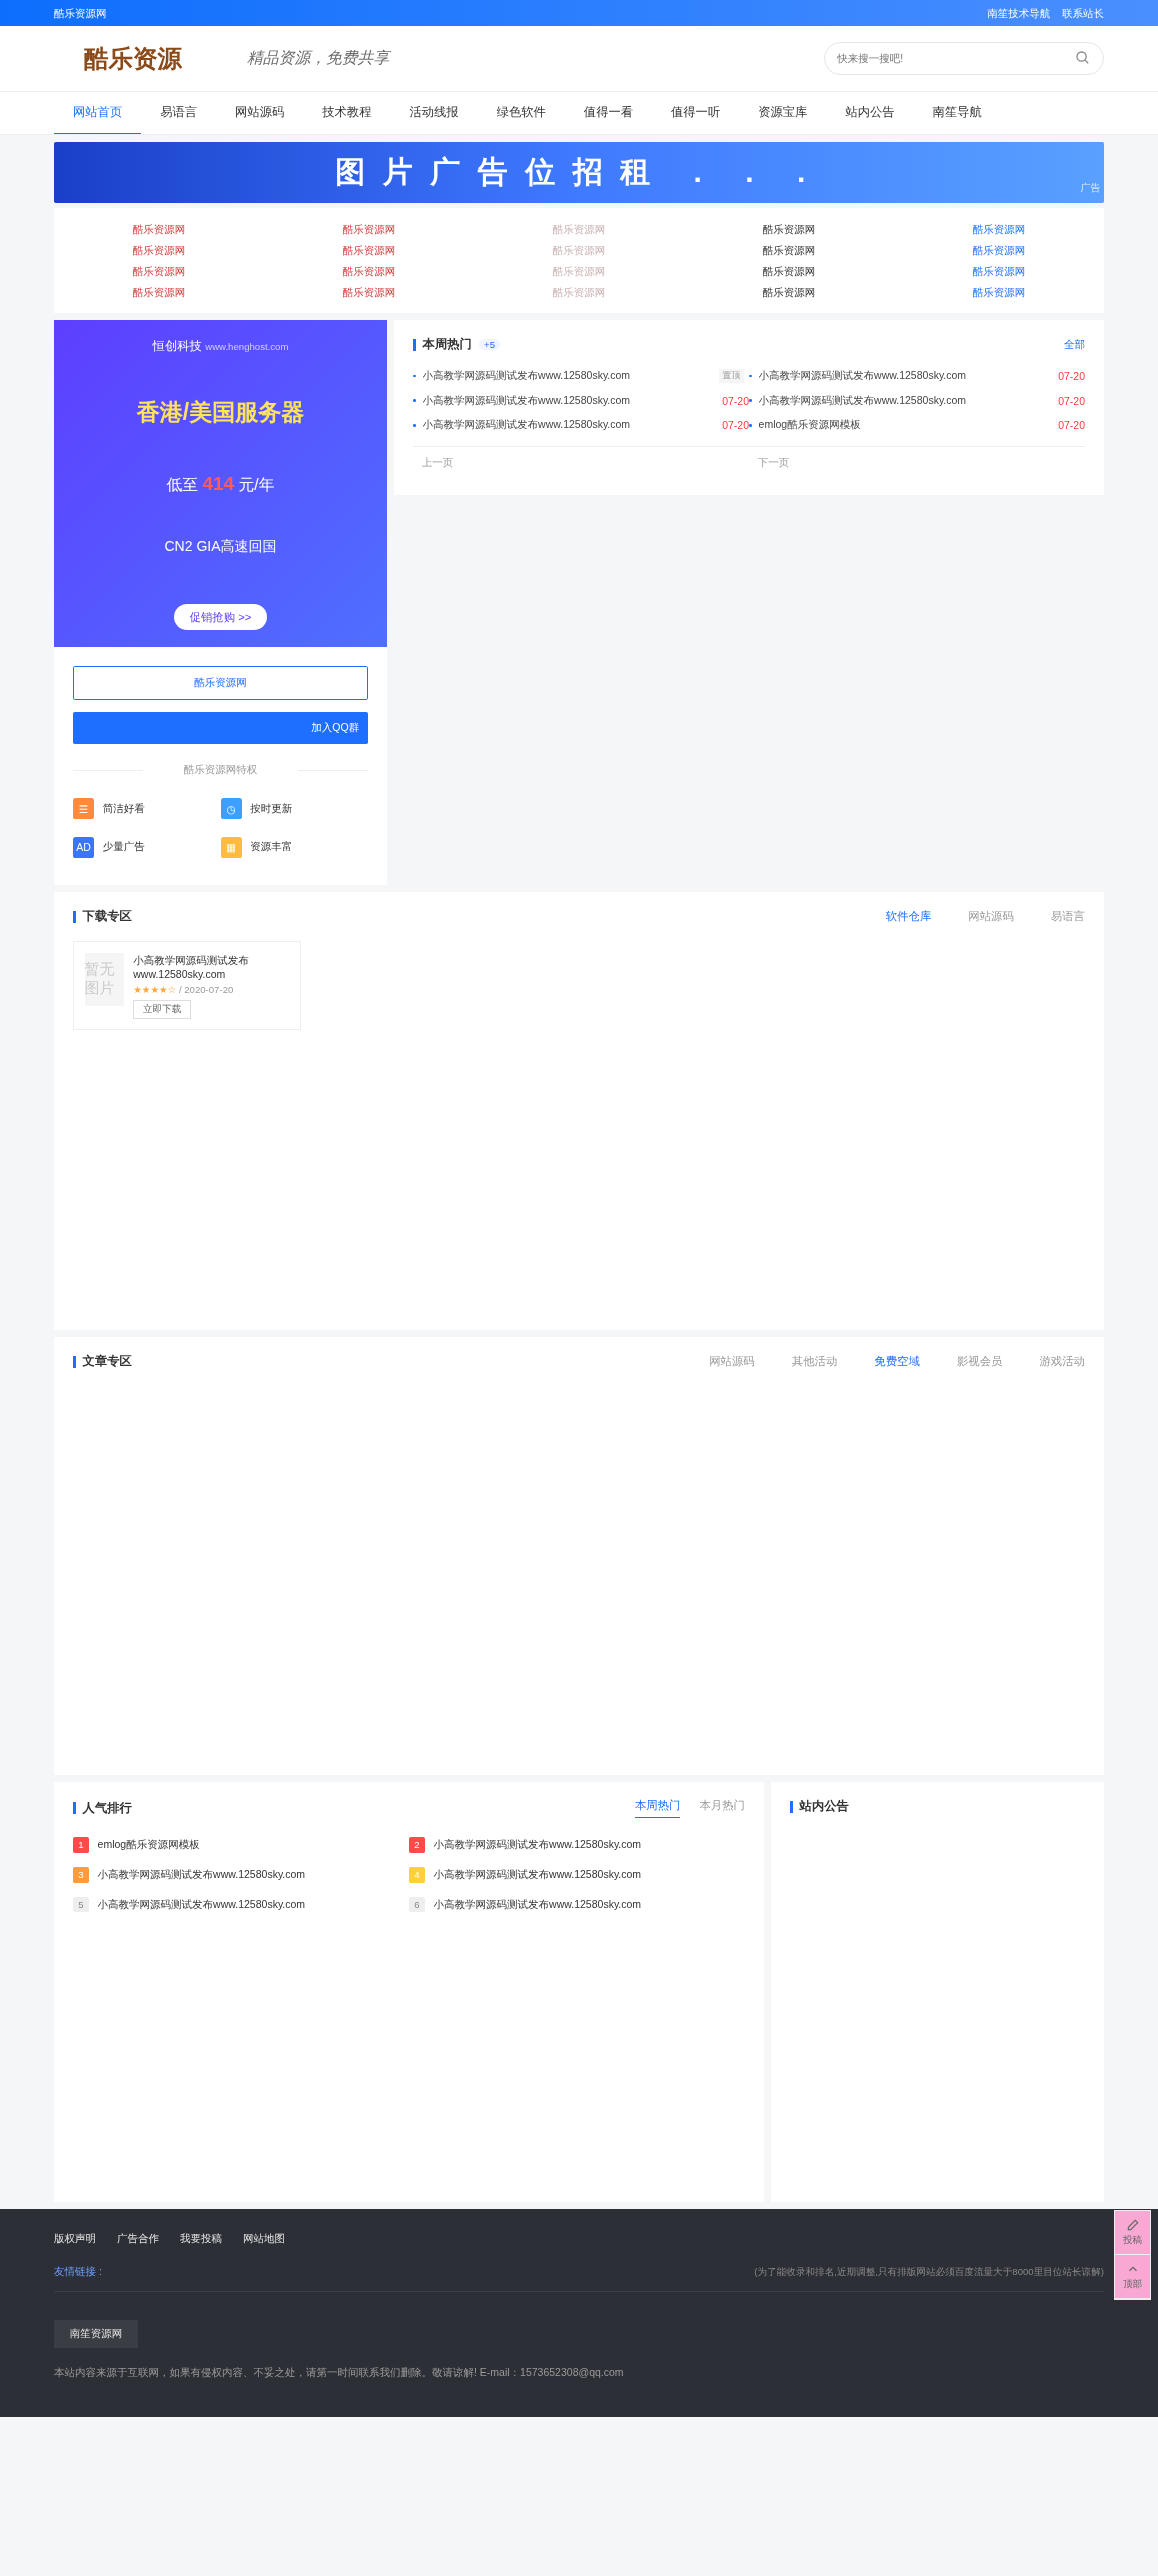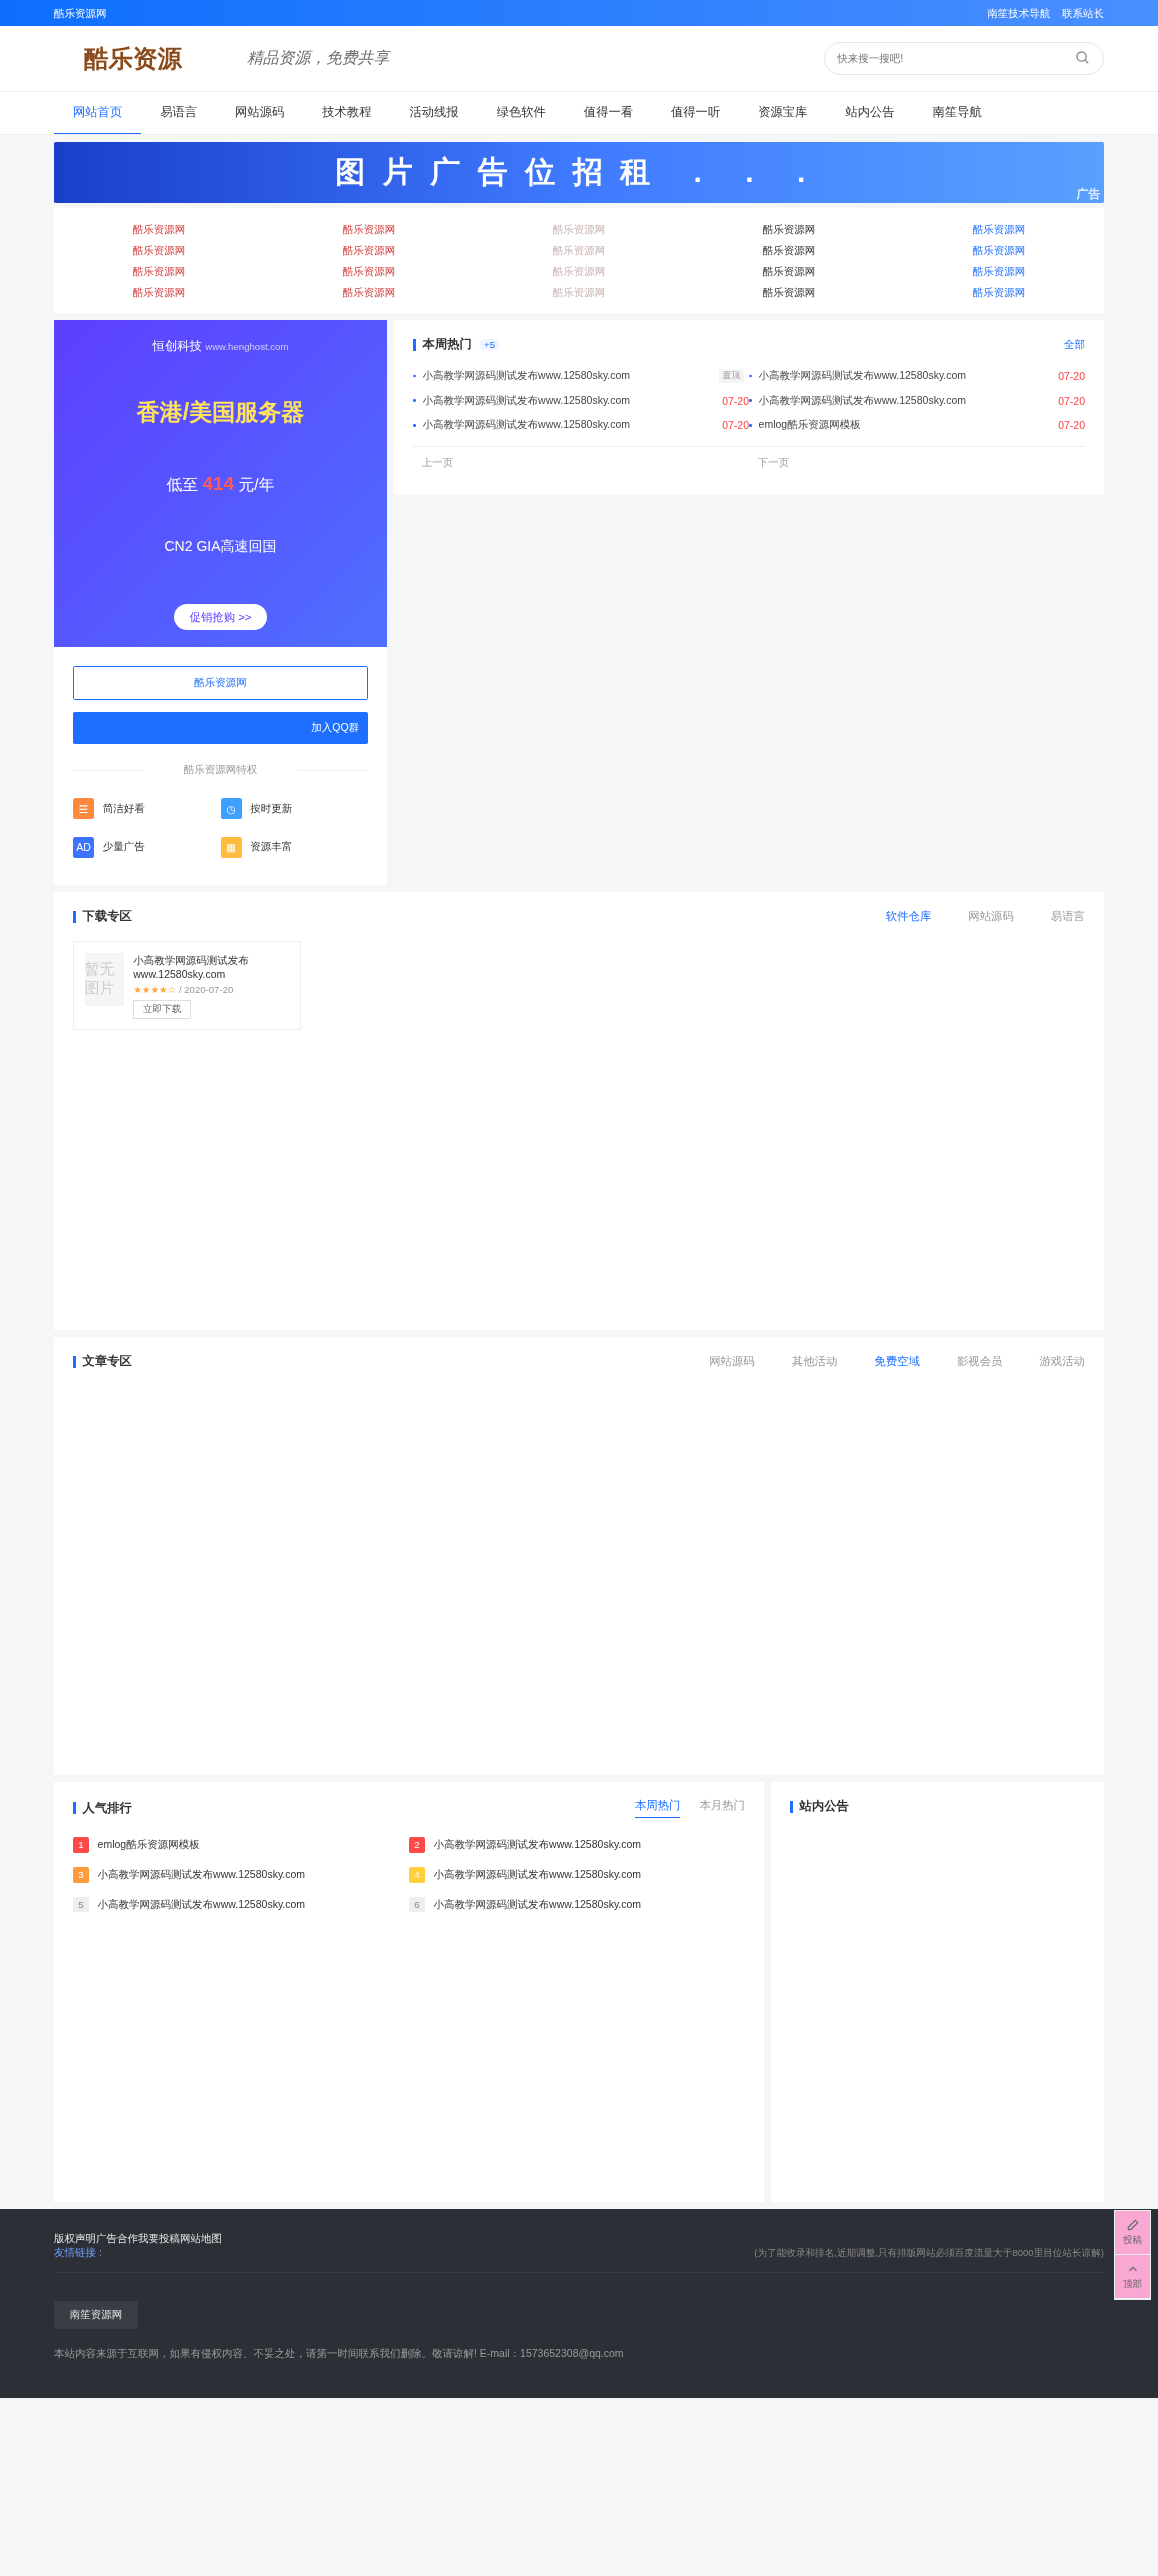--- a/index.html
+++ b/index.html
@@ -15,21 +15,21 @@
 .slogan{font-size:15.8px;color:#6b6b6b;font-family:"STKaiti","KaiTi",cursive;font-style:italic;flex:1;padding-left:35px}
 .searchbox{display:flex;align-items:center;border:0.9px solid #e5e5e5;border-radius:17.5px;height:33px;width:280px;padding:0 12.3px}
 .searchbox input{border:none;outline:none;flex:1;font-size:10.5px;color:#aaa}
 .searchbox .sicon{width:15.8px;height:15.8px}
 .nav{background:#fff;border-top:0.9px solid #eee;border-bottom:0.9px solid #eee}
 .nav .wrap{width:1050px;margin:0 auto;display:flex}
 .nav a{padding:12.3px 19px;font-size:12.3px;color:#333;cursor:pointer}
 .nav a.active{color:#1e6fff;border-bottom:1.8px solid #1e6fff}
 .container{width:1050px;margin:7px auto}
 .adbanner{height:61px;background:linear-gradient(90deg,#1a3fc9,#3f7aff,#59a0ff);border-radius:1.8px;position:relative;color:#fff;font-size:30px;font-weight:bold;letter-spacing:17.5px;display:flex;align-items:center;justify-content:center}
-.adbanner .tag{position:absolute;right:3.5px;bottom:0;font-size:12px;letter-spacing:0;font-weight:bold;opacity:.8}
+.adbanner .tag{position:absolute;right:3.5px;bottom:8px;font-size:10px;letter-spacing:0;font-weight:normal;opacity:.8}
 .linkgrid{background:#fff;padding:10.5px 0;margin-top:5.3px;display:flex}
 .linkgrid .col{flex:1;text-align:center}
 .linkgrid a{display:block;line-height:21px;font-size:10.5px;cursor:pointer}
 .linkgrid .col.c1 a{color:#d23a3a}
 .linkgrid .col.c2 a{color:#d23a3a}
 .linkgrid .col.c3 a{color:#c9b0b0}
 .linkgrid .col.c4 a{color:#333}
 .linkgrid .col.c5 a{color:#1e6fff}
 .row{display:flex;margin-top:7px;gap:7px}
 .leftcol{width:333px}
@@ -92,21 +92,21 @@
 .ranklist .ritem .num{width:15.8px;height:15.8px;line-height:15.8px;text-align:center;border-radius:1.8px;margin-right:8.8px;font-size:9.6px;background:#eee;color:#888}
 .ranklist .ritem .num.n1{background:#ff4a4a;color:#fff}
 .ranklist .ritem .num.n2{background:#ff4a4a;color:#fff}
 .ranklist .ritem .num.n3{background:#ff9a3d;color:#fff}
 .ranklist .ritem .num.n4{background:#ffcf3d;color:#fff}
 .floatbar{position:fixed;right:7px;bottom:276px;background:#f9a8d4;border:0.9px solid #eee}
 .floatbar .fb{width:35px;padding:7px 3.5px;text-align:center;font-size:9.6px;color:#666;border-bottom:0.9px solid #eee;cursor:pointer}
 .floatbar .fb svg{display:block;margin:0 auto 1.8px}
 .footer{background:#2c2f36;color:#c9c9c9;padding:23px 0 35px;margin-top:7px;font-size:10.5px}
 .footer .wrap{width:1050px;margin:0 auto}
-.footer .flinks{display:flex;}
+.footer .flinks{display:flex;gap:21px;margin-bottom:19px}
 .footer .flinks a{color:#e5e5e5;cursor:pointer}
 .footer .friend{display:flex;align-items:center;padding-bottom:12px;border-bottom:0.9px solid #3a3d44;margin-bottom:28px}
 .footer .friend .ll{color:#6ea0ff}
 .footer .friend .note{margin-left:auto;color:#888;font-size:9.6px}
 .footer .fsite{background:#3a3d44;display:inline-block;padding:7px 15.8px;margin-bottom:15.8px;color:#e5e5e5}
 .footer .copy{color:#9a9a9a;line-height:17.5px}
 </style>
 </head>
 <body>
 

